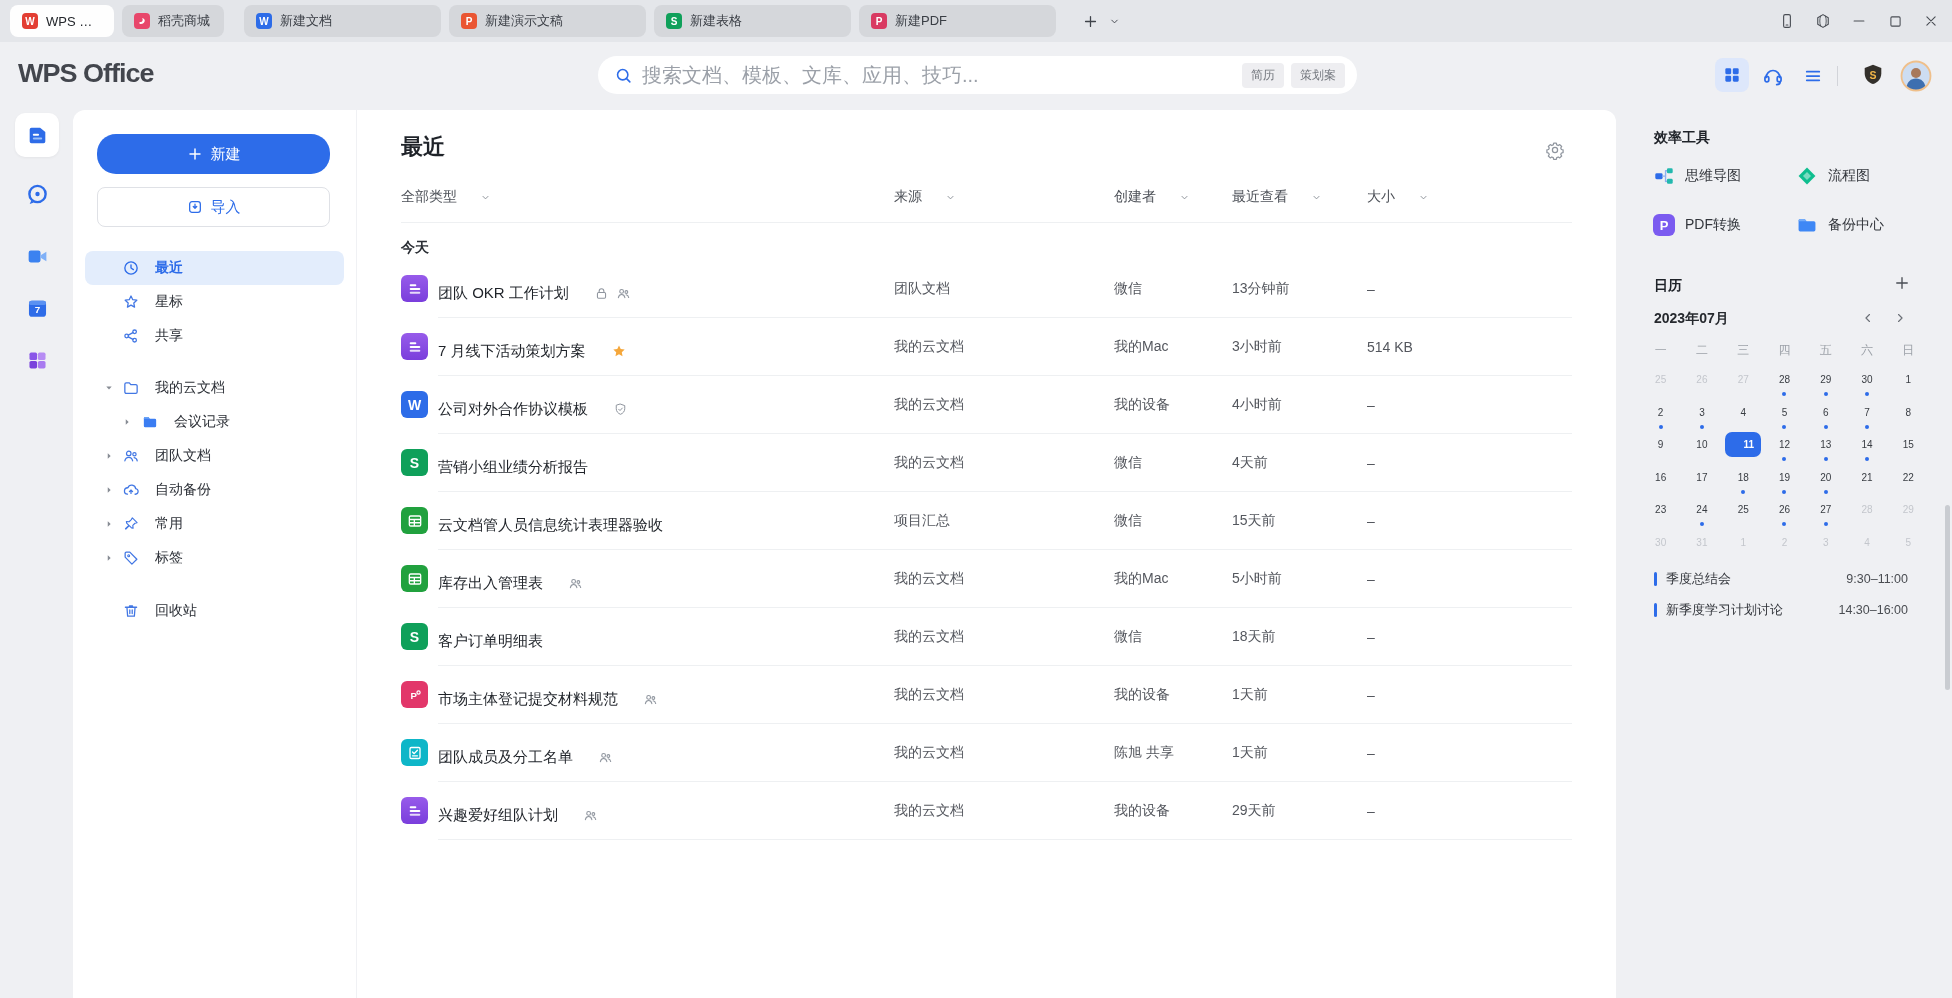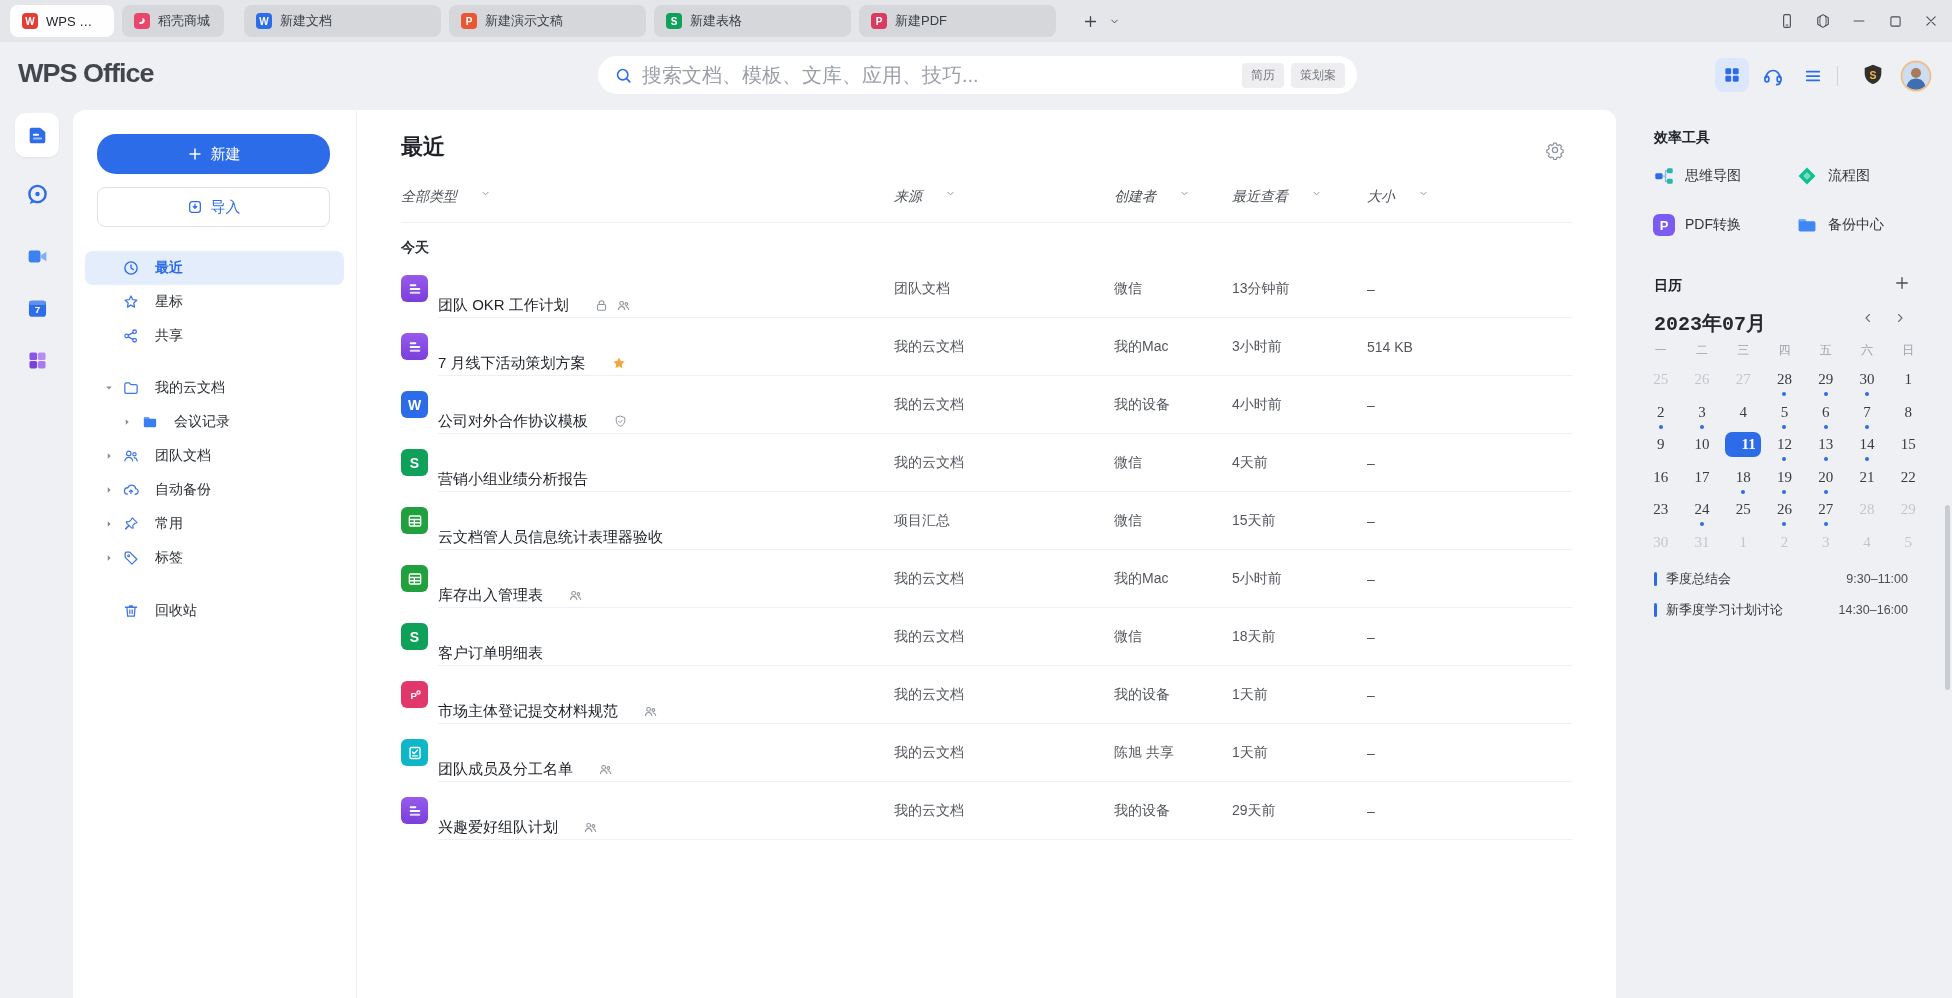--- a/index.html
+++ b/index.html
@@ -52,47 +52,47 @@
   .nav-item.child .caret{left:37px;}
   .nav-item.child .nicon{left:55px;}
   .nav-item.child .nlabel{margin-left:89px;}
   .nav-item.active{background:#e3edfc;color:#2d6ce9;font-weight:bold;}
   .nav-item.gap{margin-top:19px;}
   .nav-group-gap{height:18px;}
   
   .main-title{position:absolute;left:328px;top:22px;font-size:22px;font-weight:bold;color:#1f2329;}
   .gear{position:absolute;left:1472px;top:30px;width:22px;height:22px;display:flex;}
   .cols{position:absolute;left:328px;top:78px;width:1171px;height:22px;font-size:14px;color:#4d5158;}
-  .colh{position:absolute;display:flex;align-items:flex-start;gap:23px;font-style:italic;}
+  .colh{position:absolute;display:flex;align-items:center;gap:23px;}
   .filter-line{position:absolute;left:328px;top:112px;width:1171px;height:1px;background:#eef0f2;}
   .section-lb{position:absolute;left:328px;top:129px;font-size:14px;font-weight:bold;color:#2a2e34;}
   .rows{position:absolute;left:328px;top:150px;width:1171px;}
   .frow{position:relative;height:58px;}
   .frow::after{content:"";position:absolute;left:37px;right:0;bottom:0;height:1px;background:#eef0f2;}
   .frow:last-child::after{background:#eef0f2;}
   .ficon{position:absolute;left:0;top:15px;width:27px;height:27px;border-radius:6px;display:flex;align-items:center;
          justify-content:center;color:#fff;font-size:14px;font-weight:bold;}
-  .ftitle{position:absolute;left:37px;top:16px;height:58px;display:flex;align-items:center;gap:25px;font-size:15px;color:#1f2329;}
+  .ftitle{position:absolute;left:37px;top:4px;height:58px;display:flex;align-items:center;gap:25px;font-size:15px;color:#1f2329;}
   .fbadges{display:flex;align-items:center;gap:7px;}
   .fcol{position:absolute;top:0;height:58px;display:flex;align-items:center;font-size:14px;color:#54575e;}
   .c-source{left:493px;} .c-creator{left:713px;} .c-viewed{left:831px;} .c-size{left:966px;}
   
   .rightpanel{position:absolute;left:1631px;top:110px;width:321px;height:888px;}
   .rp-title{position:absolute;left:23px;top:19px;font-size:14px;font-weight:bold;color:#1f2329;}
   .tool{position:absolute;height:26px;display:flex;align-items:center;gap:10px;font-size:14px;color:#33363c;cursor:default;}
   .cal-title{position:absolute;left:23px;top:167px;font-size:14px;font-weight:bold;color:#1f2329;}
   .cal-add{position:absolute;left:262px;top:164px;width:20px;height:20px;display:flex;}
-  .cal-month{position:absolute;left:23px;top:200px;font-size:20px;font-weight:bold;color:#26292e;font-family:Liberation Mono, monospace;}
+  .cal-month{position:absolute;left:23px;top:200px;font-size:14px;font-weight:bold;color:#26292e;}
   .cal-prev{position:absolute;left:230px;top:201px;width:16px;height:16px;display:flex;}
   .cal-next{position:absolute;left:262px;top:201px;width:16px;height:16px;display:flex;}
   .weekdays{position:absolute;left:9px;top:232px;width:289px;display:grid;grid-template-columns:repeat(7,1fr);}
   .weekdays span{text-align:center;font-size:12px;color:#9ca1a8;}
   .days{position:absolute;left:9px;top:255px;width:289px;display:grid;grid-template-columns:repeat(7,1fr);grid-auto-rows:32.5px;}
   .dcell{display:flex;flex-direction:column;align-items:center;justify-content:flex-start;padding-top:2px;box-sizing:border-box;cursor:default;}
-  .dnum{width:25px;height:25px;display:flex;align-items:center;justify-content:center;font-size:15px;color:#383c42;border-radius:7px;font-family:Liberation Serif, serif;}
+  .dnum{width:25px;height:25px;display:flex;align-items:center;justify-content:center;font-size:10px;color:#383c42;border-radius:7px;}
   .dcell.muted .dnum{color:#c3c6cc;}
   .dcell.selected .dnum{background:#2d6ce9;color:#fff;font-weight:bold;padding-left:11px;}
   .ddot{width:4px;height:4px;border-radius:2px;margin-top:0px;background:transparent;}
   .dcell.dot .ddot{background:#2d6ce9;}
   .event{position:absolute;left:23px;width:254px;height:22px;display:flex;align-items:center;}
   .ev-bar{width:3px;height:14px;border-radius:2px;background:#2d6ce9;}
   .ev-title{flex:1;margin-left:9px;font-size:13px;color:#33363c;}
   .ev-time{font-size:12.5px;color:#4a4d52;}
   .scroll-thumb{position:absolute;left:1945px;top:505px;width:5px;height:185px;border-radius:3px;background:#c9ccd1;}
 </style>

